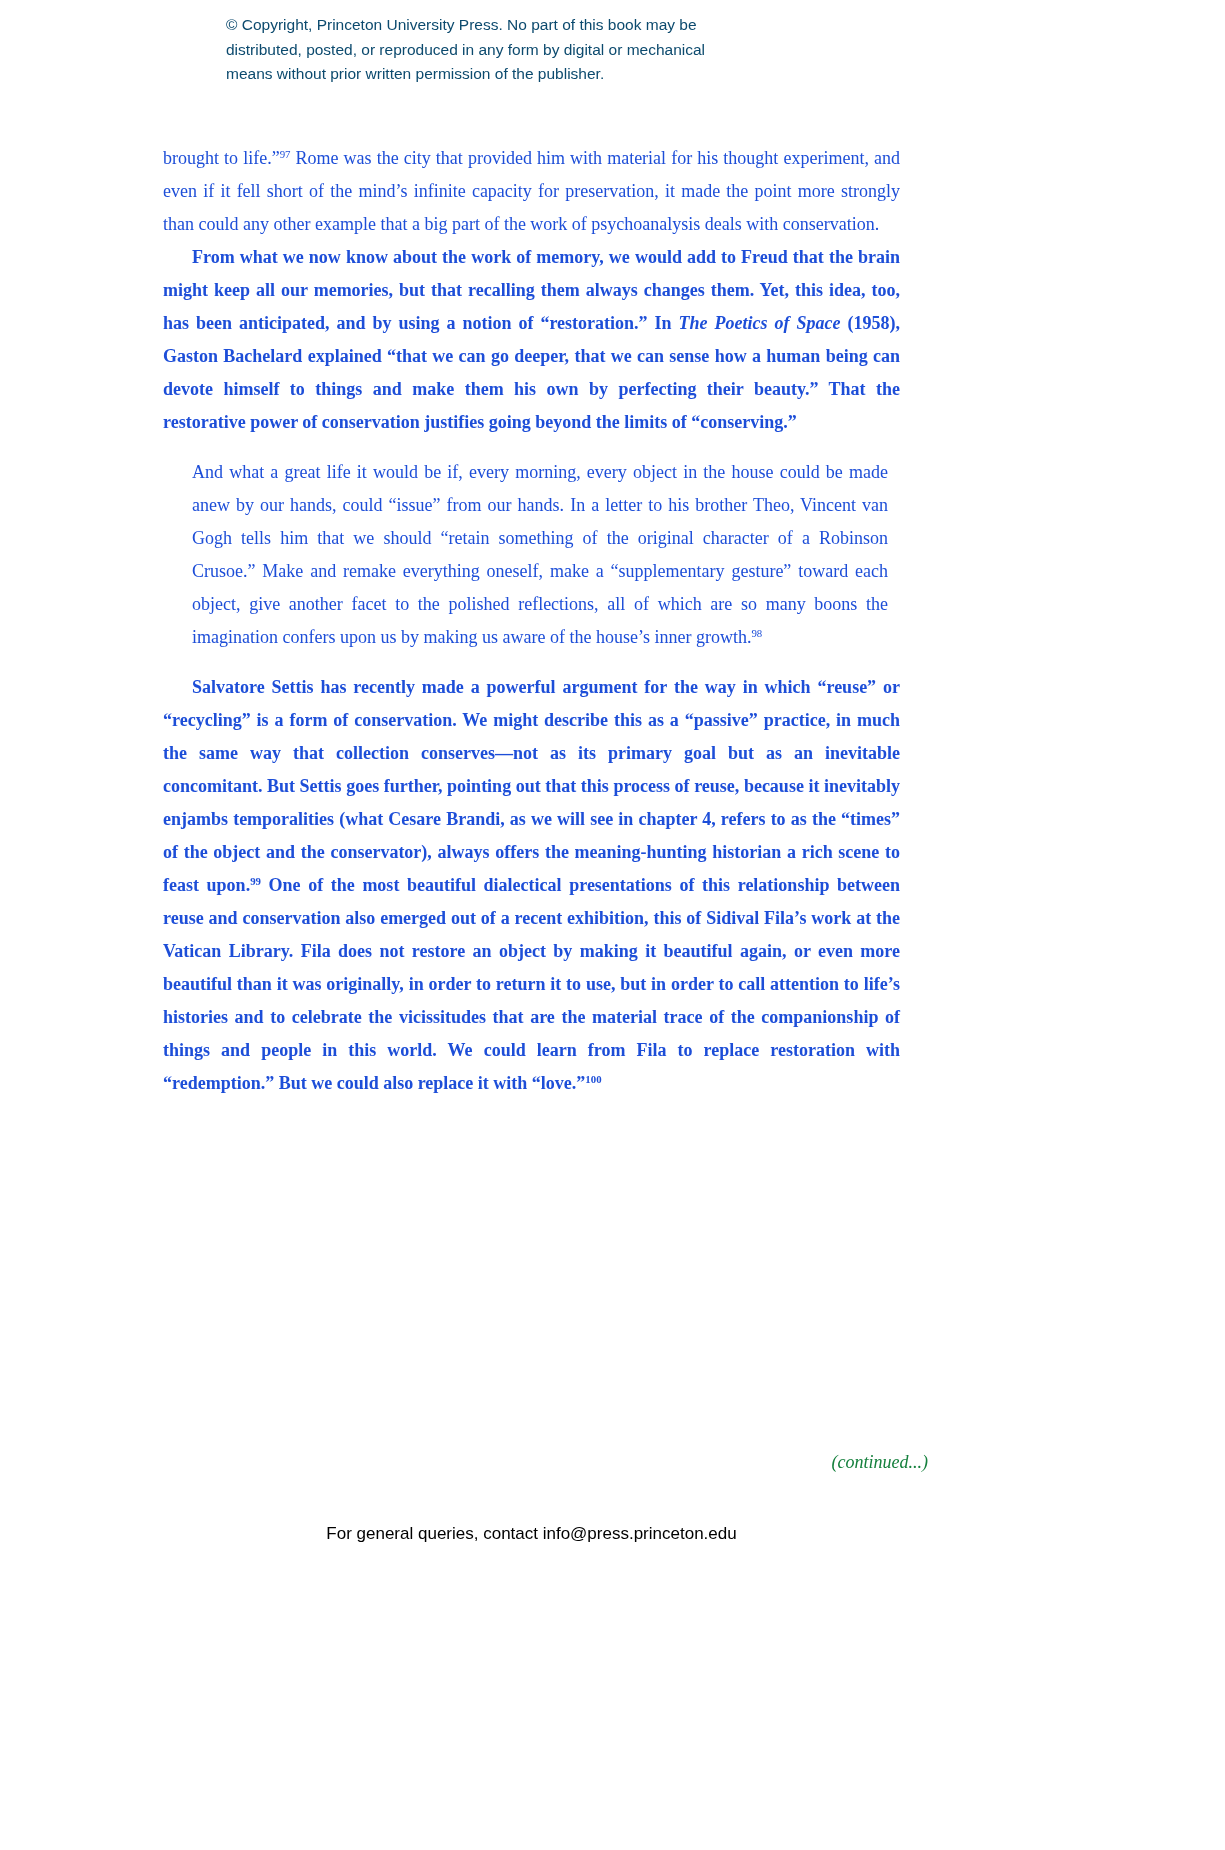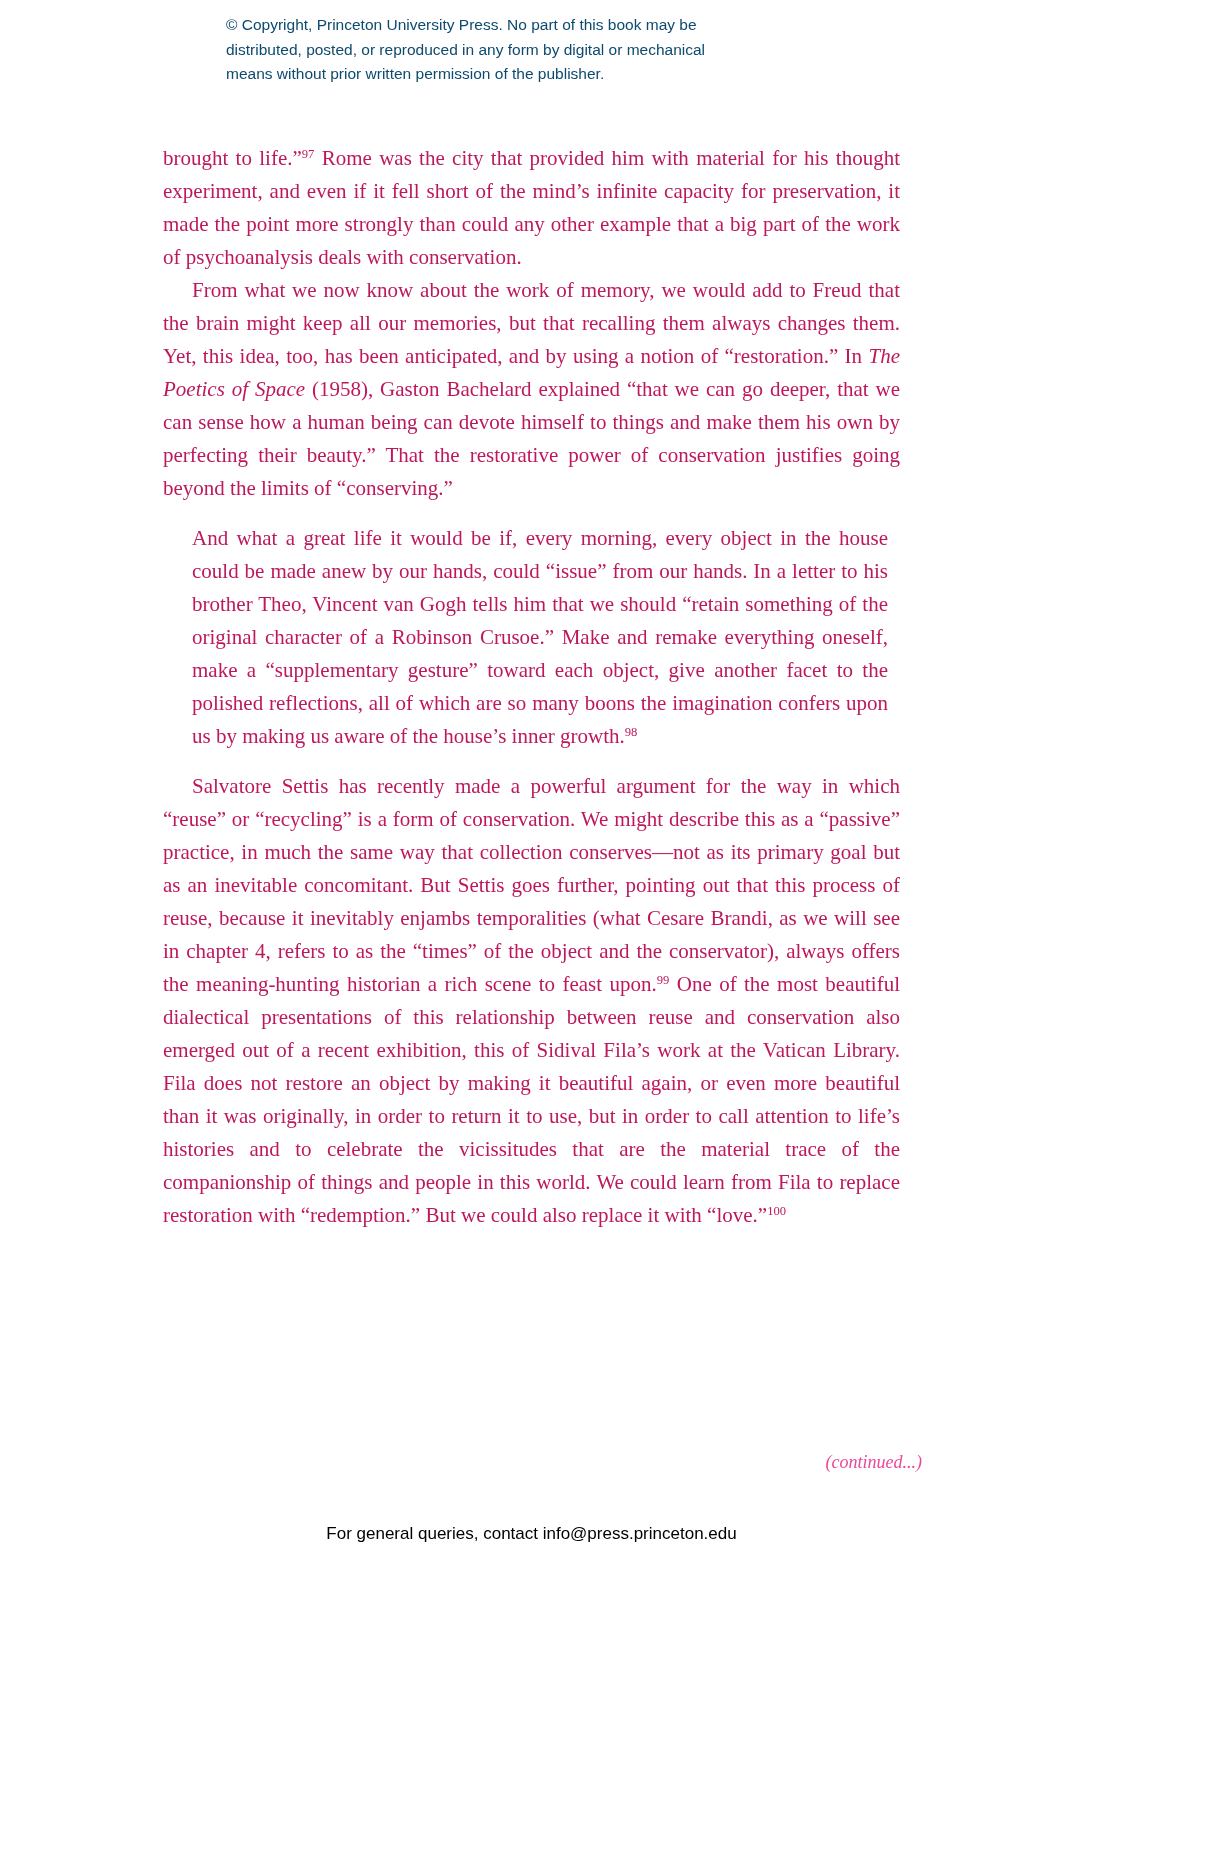--- a/index.html
+++ b/index.html
@@ -48,54 +48,55 @@
     width: 30px;
   }
   .running-head .title {
     letter-spacing: 3.5px;
   }
   .body-text {
     position: absolute;
     left: 163px;
     top: 142px;
     width: 737px;
-    font-size: 21px;
+    font-size: 18px;
     line-height: 33px;
     text-align: justify;
-    color: #be185d;
+    color: #1d4ed8;
   }
   .body-text p {
     margin: 0;
   }
   .body-text p.indent {
     text-indent: 29px;
+    font-weight: bold;
   }
   .body-text blockquote {
     margin: 17px 12px 17px 29px;
     padding: 0;
   }
   sup {
     font-size: 0.6em;
     line-height: 0;
     vertical-align: baseline;
     position: relative;
     top: -0.55em;
   }
   em {
     font-style: italic;
   }
   .continued {
     position: absolute;
-    left: 164px;
+    left: 170px;
     top: 1452px;
     width: 758px;
     text-align: right;
     font-style: italic;
     font-size: 18px;
-    color: #ec4899;
+    color: #15803d;
   }
   .footer {
     position: absolute;
     left: 163px;
     top: 1524px;
     width: 737px;
     text-align: center;
     font-family: "Liberation Sans", sans-serif;
     font-size: 17px;
     color: #000000;

